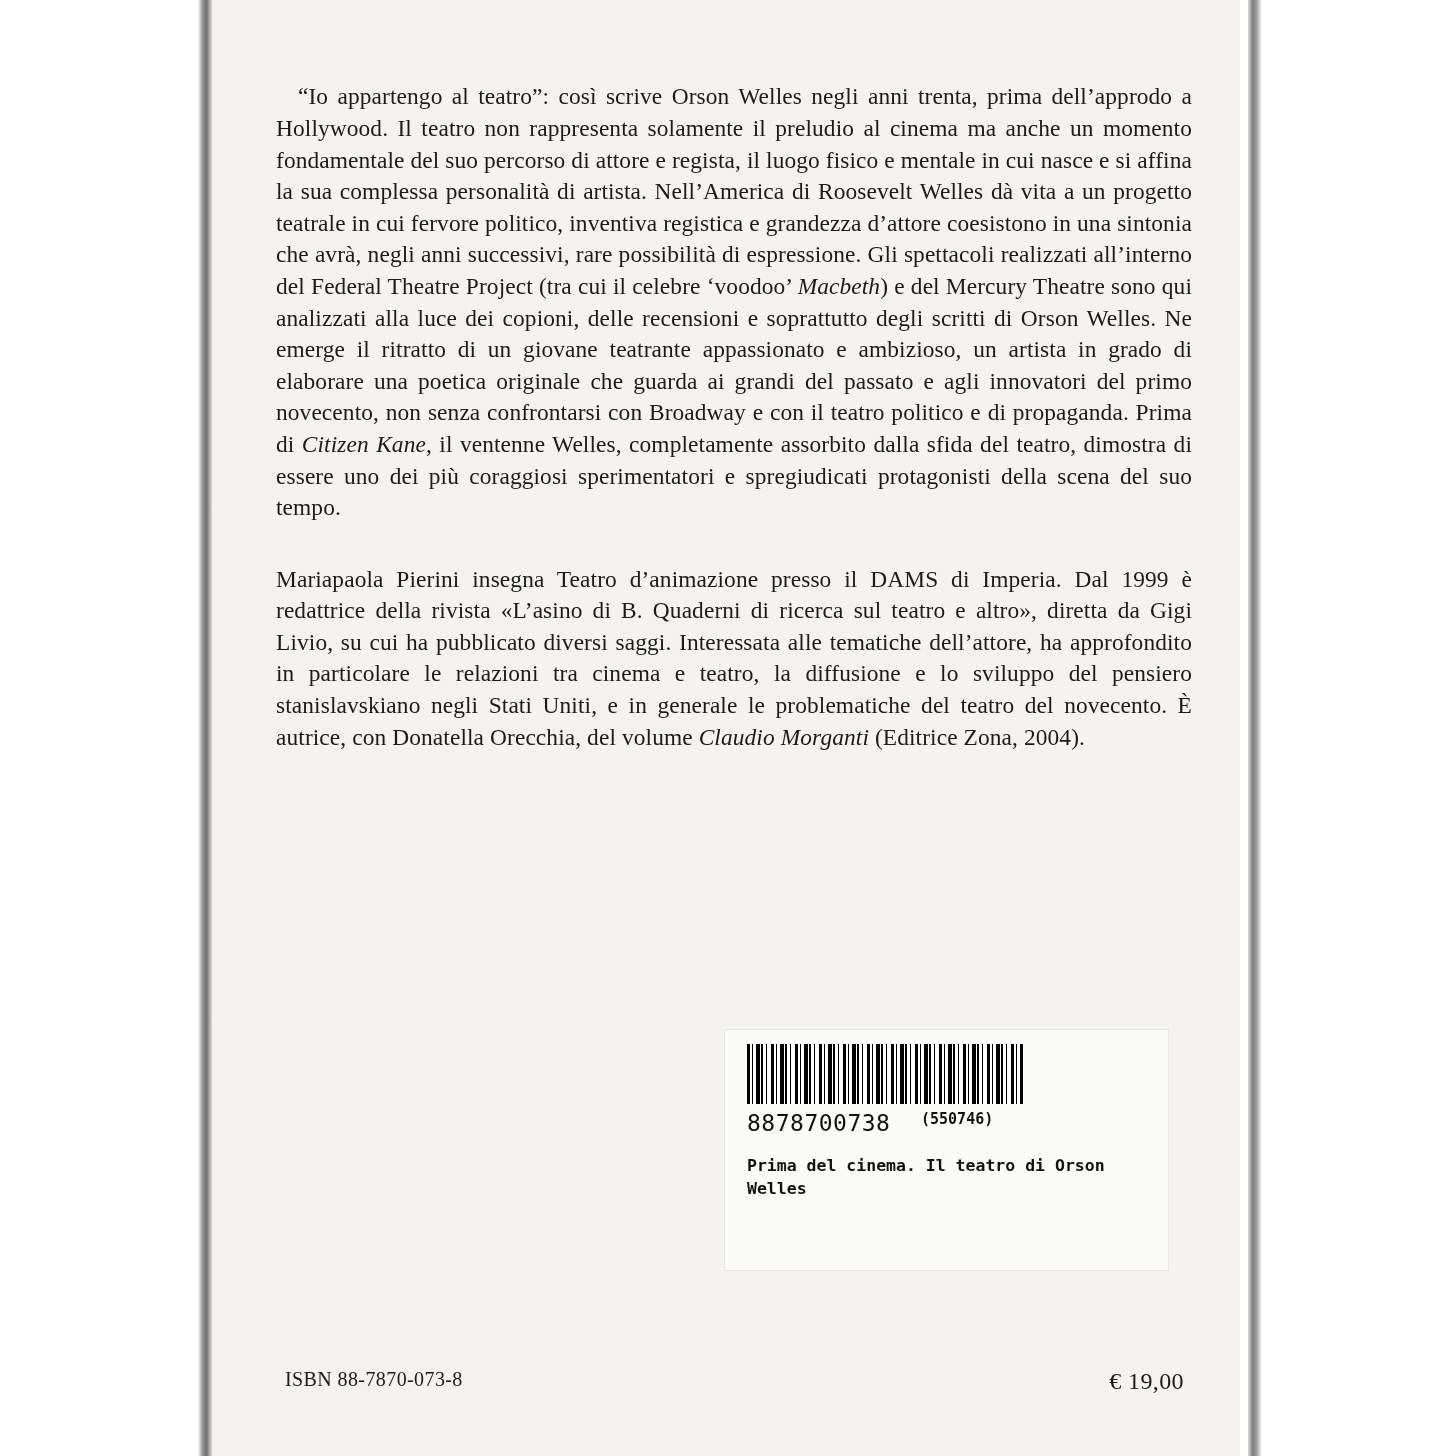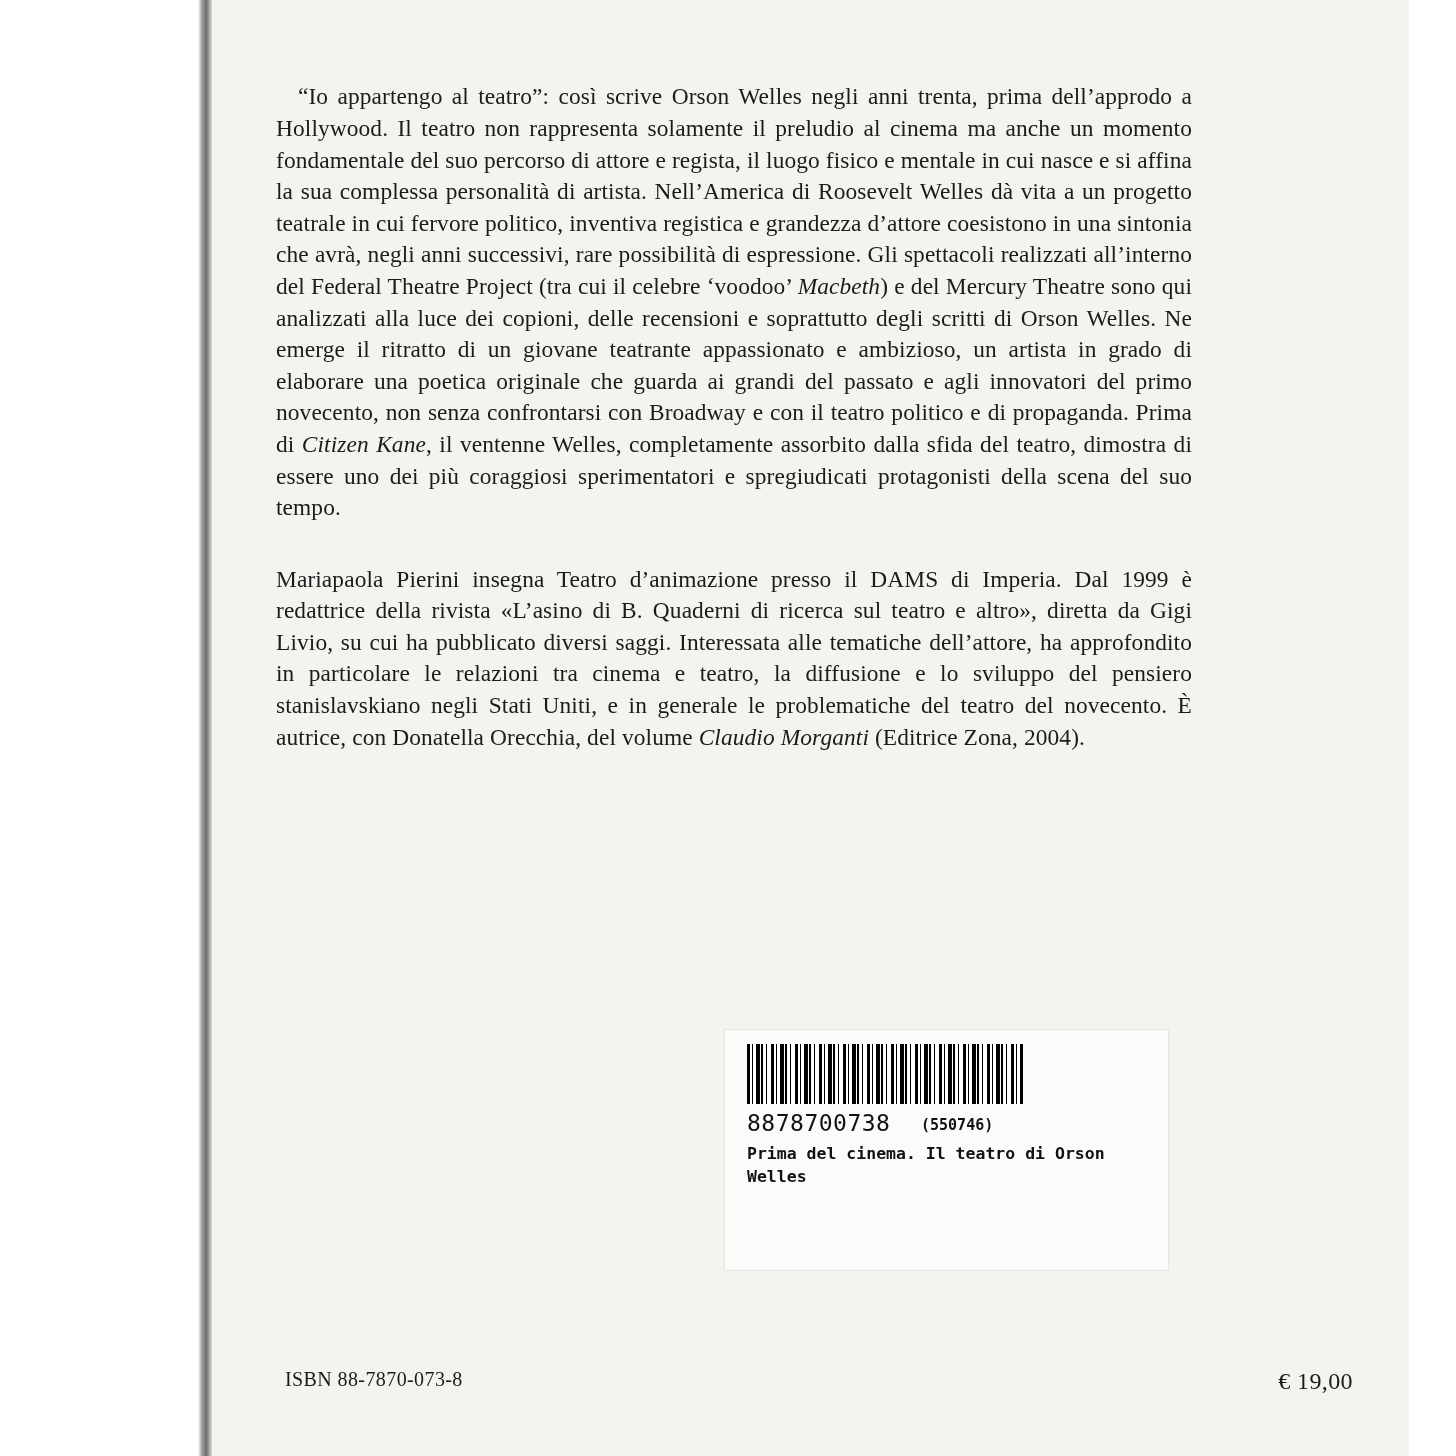--- a/index.html
+++ b/index.html
@@ -32,21 +32,21 @@
   .edge-right {
     position: absolute;
     left: 1248px; top: 0;
     width: 14px; height: 1456px;
     background: linear-gradient(to left, #ffffff 0%, #a7a7a7 35%, #7d7d7d 65%, #dcdcdc 100%);
   }
 
   .cover {
     position: absolute;
     left: 212px; top: 0;
-    width: 1197px;
+    width: 1028px;
     height: 1456px;
     background: #f4f3ef;
   }
 
   .content {
     position: absolute;
     left: 64px;
     top: 58px;
     width: 916px;
   }
@@ -106,30 +106,30 @@
     top: 80px;
     font-family: "DejaVu Sans Mono", monospace;
     font-weight: normal;
     font-size: 23px;
     color: #111;
     letter-spacing: 0.5px;
   }
   .sticker-paren {
     position: absolute;
     left: 196px;
-    top: 86px;
+    top: 80px;
     font-family: "DejaVu Sans Mono", monospace;
     font-weight: bold;
     font-size: 15px;
     color: #111;
   }
   .sticker-title {
     position: absolute;
     left: 22px;
-    top: 112px;
+    top: 124px;
     width: 400px;
     font-family: "DejaVu Sans Mono", monospace;
     font-weight: bold;
     font-size: 16.5px;
     line-height: 23px;
     color: #111;
   }
 
   .footer-isbn {
     position: absolute;

